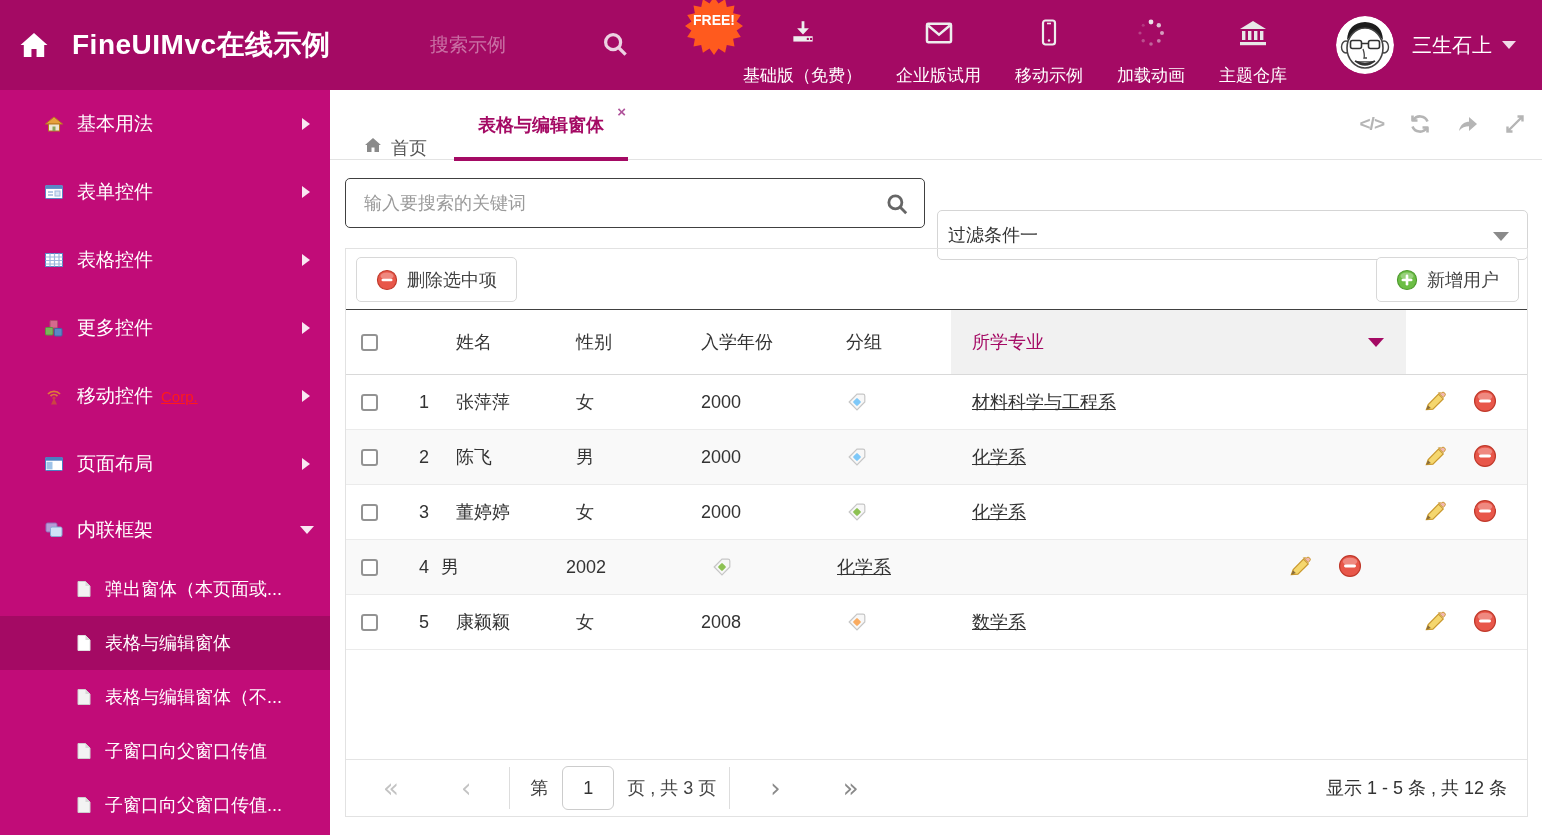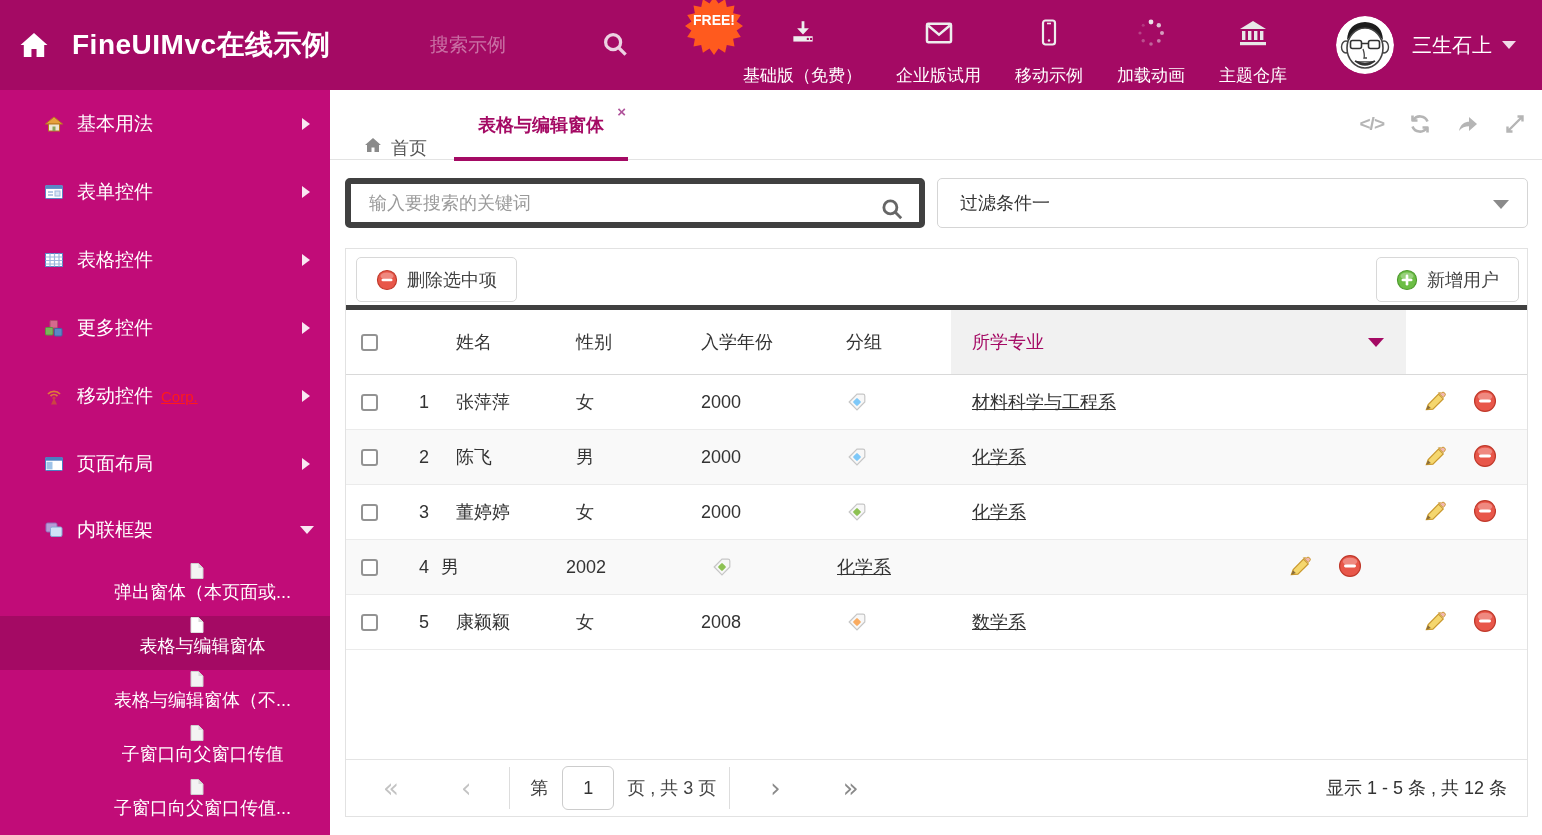--- a/index.html
+++ b/index.html
@@ -24,50 +24,50 @@
   .user-name { font-size:20px; }
   .caret-down-w { width:0; height:0; border-left:7px solid transparent; border-right:7px solid transparent; border-top:8px solid rgba(255,255,255,.85); }
 
   
   .sidebar { position:absolute; left:0; top:90px; width:330px; height:745px; background:#c10c78; color:#fff; z-index:4; }
   .sb-item { position:relative; height:68px; display:flex; align-items:center; padding-left:44px; cursor:pointer; font-size:19px; }
   .sb-item .sb-icon { width:20px; height:20px; margin-right:13px; display:inline-flex; }
   .sb-caret-r { position:absolute; right:20px; width:0; height:0; border-top:6px solid transparent; border-bottom:6px solid transparent; border-left:8px solid rgba(255,255,255,.9); }
   .sb-caret-d { position:absolute; right:16px; width:0; height:0; border-left:7px solid transparent; border-right:7px solid transparent; border-top:8px solid rgba(255,255,255,.9); }
   .sb-suffix { color:#ff1a1a; font-size:15px; margin-left:8px;text-decoration:underline; }
-  .sb-sub { position:relative; height:54px; display:flex; align-items:center; padding-left:75px; cursor:pointer; font-size:18px;flex-direction:column; }
+  .sb-sub { position:relative; height:54px; display:flex; align-items:center; padding-left:75px; cursor:pointer; font-size:18px; }
   .sb-sub .sb-icon { width:18px; height:18px; margin-right:12px; }
   .sb-sub.active { background:#a40a64; }
   .sb-sub .lbl, .sb-item .lbl { white-space:nowrap; overflow:hidden; }
 
   
   .content { position:absolute; left:330px; top:90px; width:1212px; height:745px; background:#fff; }
 
   
   .tabbar { position:relative; height:70px; border-bottom:1px solid #e3e3e3; }
   .tab-home { position:absolute; left:33px; top:0; height:70px; display:flex; align-items:flex-end; gap:8px; color:#555; font-size:18px; cursor:pointer; }
   .tab-active { position:absolute; left:124px; top:0; height:70px; padding:0 24px; display:flex; align-items:center; color:#a40a64; font-size:18px; font-weight:bold; cursor:pointer; }
   .tab-active::after { content:""; position:absolute; left:0; right:0; bottom:-1px; height:4px; background:#a40a64; }
   .tab-close { position:absolute; top:14px; right:2px; font-size:15px; font-weight:bold; color:#b0549b; cursor:pointer; line-height:1; }
   .tb-icons { position:absolute; right:16px; top:22px; display:flex; align-items:center; gap:24px; color:#b5b5b5; }
   .tb-icons .tbi { cursor:pointer; display:inline-flex; align-items:center; }
   .code-txt { font-size:19px; font-weight:bold; letter-spacing:-1px; }
 
   
   .controls { position:relative; height:50px; margin:18px 14px 0 15px; display:flex; gap:12px; }
-  .searchbox { position:relative; width:580px; height:50px; border:6px solid #404040; border-radius:5px; background:#fff; }
+  .searchbox { position:relative; width:580px; height:50px; border:1px solid #404040; border-radius:5px; background:#fff; }
   .searchbox input { width:100%; height:100%; border:none; outline:none; background:transparent; padding:0 50px 0 18px; font-size:18px; color:#333; font-family:inherit; }
   .searchbox input::placeholder { color:#9a9a9a; }
   .searchbox .mag { position:absolute; right:14px; top:12px; cursor:pointer; }
-  .filterbox { position:relative; flex:1; height:50px; border:1px solid #d5d5d5; border-radius:5px; display:flex; align-items:center; padding-left:22px; font-size:18px; color:#333; cursor:pointer; }
+  .filterbox { position:relative; flex:1; height:50px; border:1px solid #d5d5d5; border-radius:5px; display:flex; align-items:center; padding-left:10px; font-size:18px; color:#333; cursor:pointer;margin-top:32px; }
   .filter-caret { position:absolute; right:18px; top:21px; width:0; height:0; border-left:8px solid transparent; border-right:8px solid transparent; border-top:9px solid #8a8a8a; }
 
   
   .grid { position:relative; margin:20px 14px 0 15px; height:569px; border:1px solid #e2e2e2; display:flex; flex-direction:column; }
-  .g-toolbar { position:relative; height:61px; border-bottom:5px solid #404040; }
+  .g-toolbar { position:relative; height:61px; border-bottom:1px solid #404040; }
   .btn { position:absolute; top:8px; height:45px; display:inline-flex; align-items:center; gap:9px; padding:0 19px; border:1px solid #d8d8d8; border-radius:5px; background:#fff; font-size:18px; color:#444; cursor:pointer; font-family:inherit; }
   .btn-del { left:10px; }
   .btn-add { right:8px; }
 
   .cell { flex-shrink:0; display:flex; align-items:center; }
   .c-check { width:45px; padding-left:15px; }
   .c-num { width:50px; justify-content:flex-end; padding-right:12px; }
   .c-name { width:135px; padding-left:15px; }
   .c-gender { width:125px; }
   .c-year { width:130px; }

